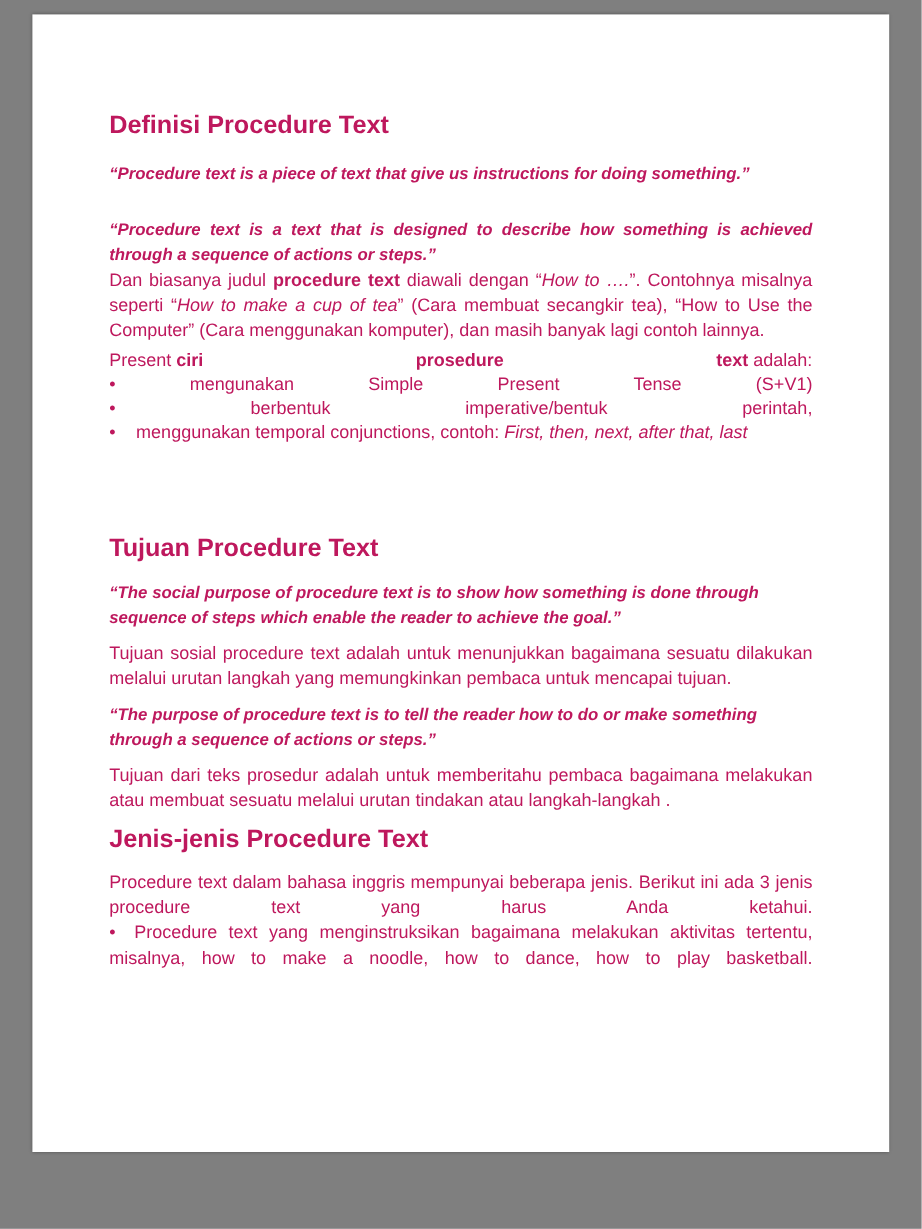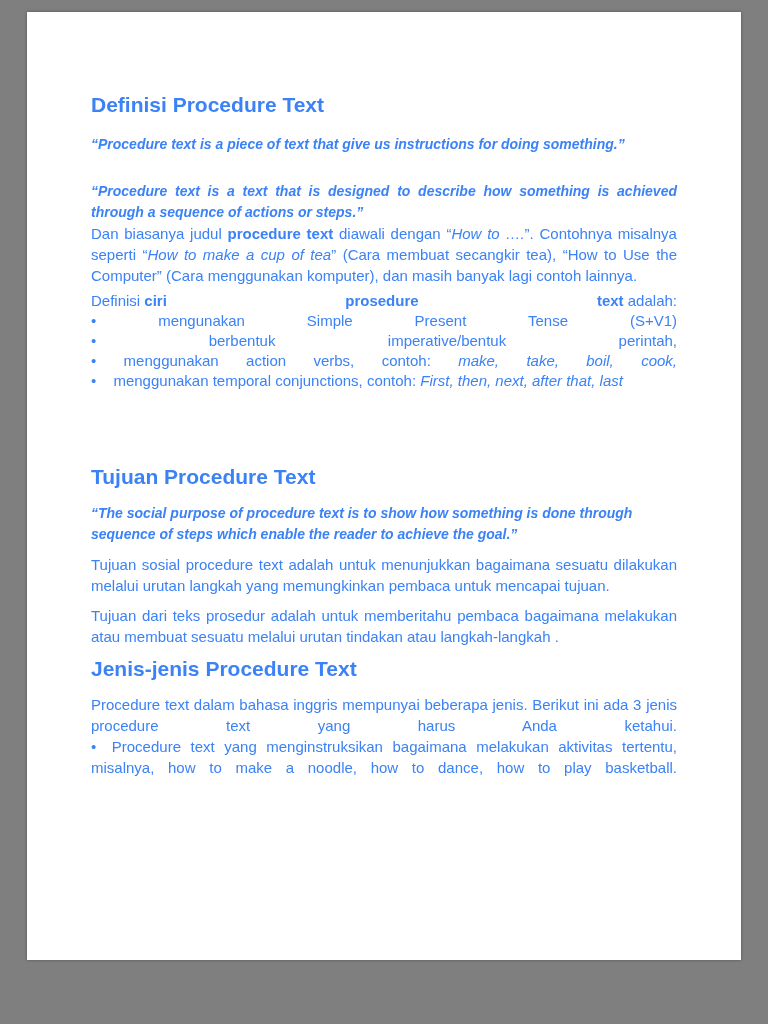--- a/index.html
+++ b/index.html
@@ -10,21 +10,21 @@
     font-family: "Liberation Sans", sans-serif;
     position: relative;
     overflow: hidden;
   }
   .page {
     position: absolute;
     left: 27px; top: 12px;
     width: 714px; height: 948px;
     background: #ffffff;
     padding: 81px 64px 30px 64px;
-    color: #3b82f6;
+    color: #be185d;
     font-size: 15px;
     line-height: 21px;
     overflow: hidden;
     box-shadow: 0 0 3px rgba(0,0,0,.35);
   }
   h1 {
     font-size: 21px;
     line-height: 24px;
     font-weight: 700;
     margin: 0 0 17px 0;
@@ -74,51 +74,49 @@
     <p class="q-center">“Procedure text is a piece of text that give us instructions for doing something.”</p>
 
     <p class="q-just">“Procedure text  is a text that is designed to describe how something is achieved through a sequence of actions or steps.”</p>
 
     <p class="just intro">
       <span>Dan biasanya judul </span><span class="bold">procedure text</span><span> diawali dengan “</span><span class="italic">How to ….</span><span>”. Contohnya misalnya seperti “</span><span class="italic">How to make a cup of tea</span><span>” (Cara membuat secangkir tea), “How to Use the Computer” (Cara menggunakan komputer), dan masih banyak lagi contoh lainnya.</span>
     </p>
 
     <div class="ciri-block">
       <p class="ciri-line">
-        <span><span>Definisi </span><span class="bold">ciri</span></span>
+        <span><span>Present </span><span class="bold">ciri</span></span>
         <span class="bold">prosedure</span>
         <span><span class="bold">text</span><span> adalah:</span></span>
       </p>
 
       <p class="bullet just-last">
         <span class="marker">•</span><span> mengunakan Simple Present Tense (S+V1)</span>
       </p>
 
       <p class="bullet just-last">
         <span class="marker">•</span><span> berbentuk imperative/bentuk perintah,</span>
       </p>
 
-      <p class="bullet just-last">
-        <span class="marker">•</span><span> menggunakan action verbs, contoh: </span><span class="italic">make, take, boil, cook,</span>
-      </p>
 
       <p class="bullet plain">
         <span class="marker">•</span><span> menggunakan temporal conjunctions, contoh: </span><span class="italic">First, then, next, after that, last</span>
       </p>
     </div>
   </section>
 
   <section class="sec-tujuan">
     <h1>Tujuan Procedure Text</h1>
 
 
     <p class="q-center">“The social purpose of procedure text is to show how something is done through sequence of steps which enable the reader to achieve the goal.”</p>
 
     <p class="just">Tujuan sosial procedure text adalah untuk menunjukkan bagaimana sesuatu dilakukan melalui urutan langkah yang memungkinkan pembaca untuk mencapai tujuan.</p>
 
+    <p class="q-center">“The purpose of procedure text is to tell the reader how to do or make something through a sequence of actions or steps.”</p>
 
     <p class="just">Tujuan dari teks prosedur adalah untuk memberitahu pembaca bagaimana melakukan atau membuat sesuatu melalui urutan tindakan atau langkah-langkah .</p>
   </section>
 
   <section class="sec-jenis">
     <h1>Jenis-jenis Procedure Text</h1>
 
     <p class="just-last">Procedure text dalam bahasa inggris mempunyai beberapa jenis. Berikut ini ada 3 jenis procedure text yang harus Anda ketahui.</p>
 
 

